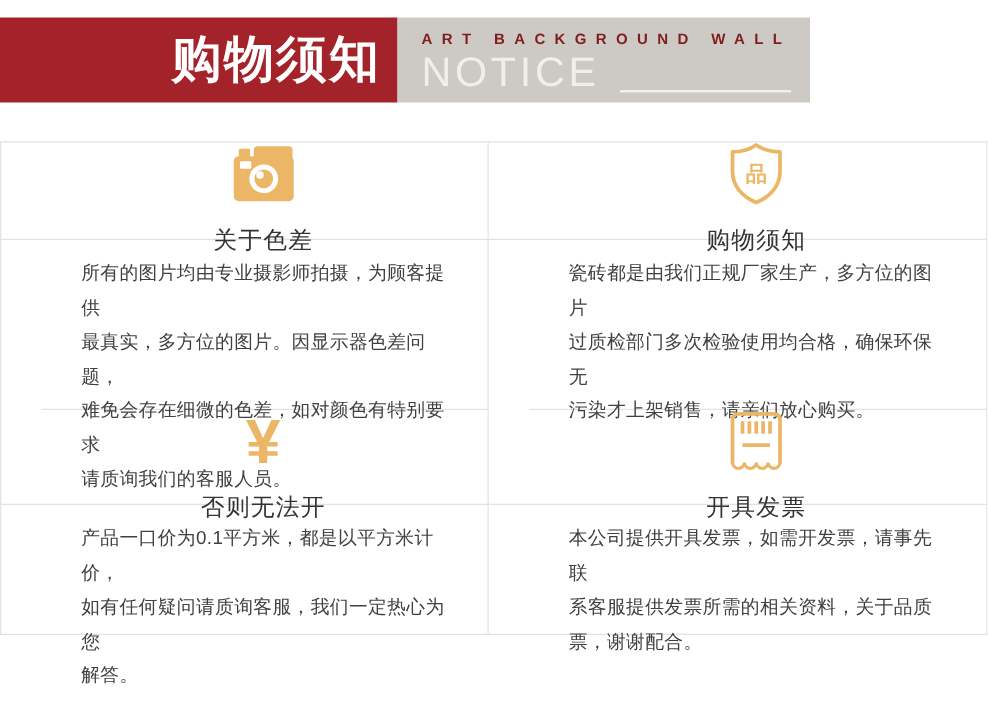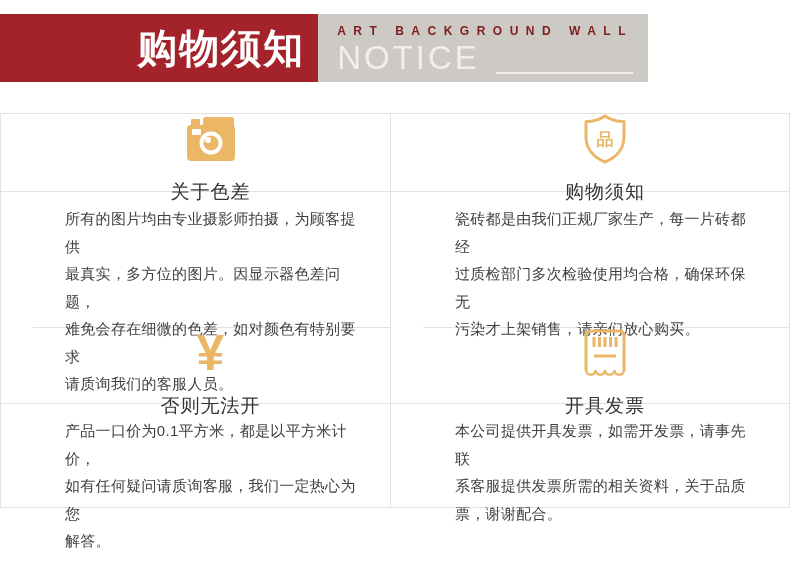--- a/index.html
+++ b/index.html
@@ -77,21 +77,21 @@
           <text x="24" y="31" text-anchor="middle" font-size="17" font-weight="bold" fill="#ebb766">品</text>
         </svg>
       </span>
       <span class="section-title">购物须知</span>
     </div>
 
     <div class="cell col-left row-sep body-cell">所有的图片均由专业摄影师拍摄，为顾客提供
 最真实，多方位的图片。因显示器色差问题，
 难免会存在细微的色差，如对颜色有特别要求
 请质询我们的客服人员。</div>
-    <div class="cell row-sep body-cell">瓷砖都是由我们正规厂家生产，每一片砖都经
+    <div class="cell row-sep body-cell">瓷砖都是由我们正规厂家生产，多方位的图片
 过质检部门多次检验使用均合格，确保环保无
 污染才上架销售，请亲们放心购买。</div>
 
     <div class="cell col-left row-sep header-cell">
       <span class="icon-box">
         <span class="yen-glyph">¥</span>
       </span>
       <span class="section-title">否则无法开</span>
     </div>
     <div class="cell row-sep header-cell">

